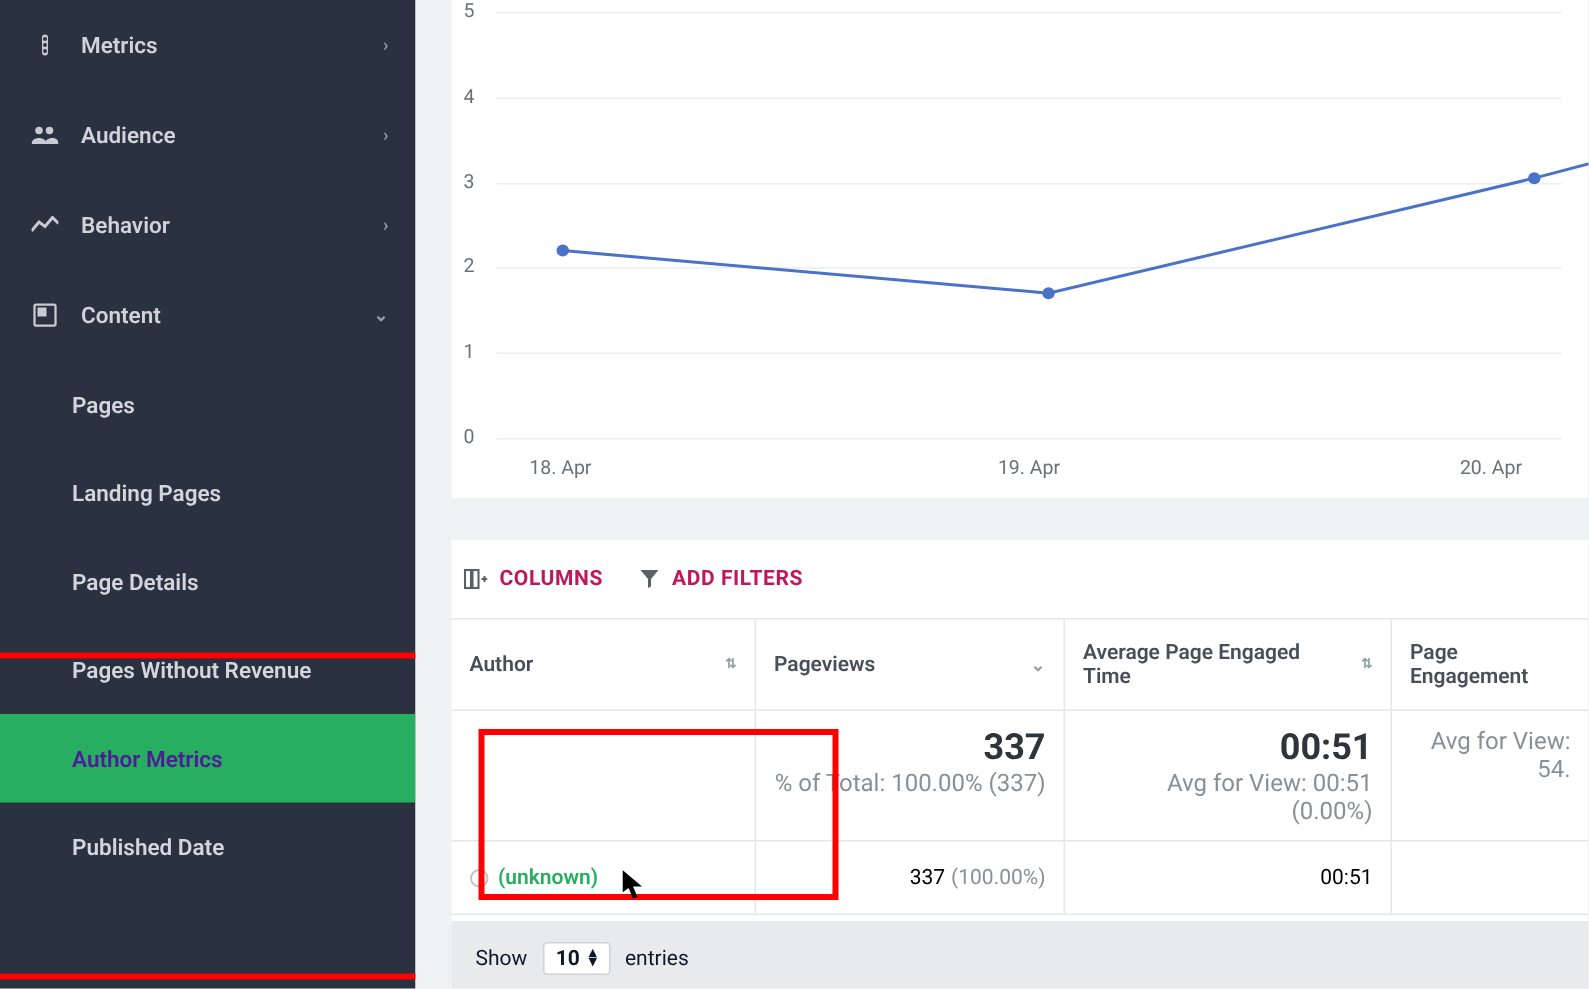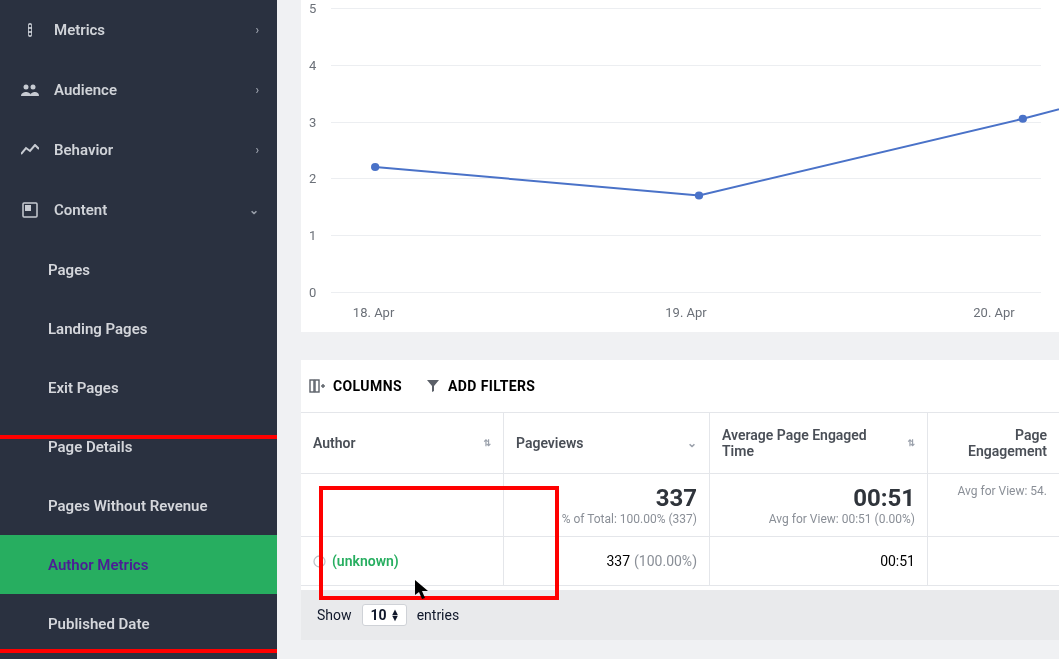--- a/index.html
+++ b/index.html
@@ -24,50 +24,50 @@
   .chart-card { background:#fff; margin:0 0 28px 24px; padding: 8px 18px 10px 4px; height:332px; position:relative; }
   .chart-area { position:relative; width:100%; height:100%; }
   .y-label { position:absolute; left:4px; font-size:13px; color:#6b7078; transform:translateY(-50%); }
   .x-label { position:absolute; bottom:2px; font-size:13px; color:#6b7078; transform:translateX(-50%); }
   .grid-line { position:absolute; left:26px; right:0; border-top:1px solid #eceef1; }
   .plot-svg { position:absolute; left:26px; right:0; top:0; bottom:30px; }
 
   
   .table-card { background:#fff; margin-left:24px; }
   .tbar { display:flex; gap:24px; padding:18px 8px; align-items:center; }
-  .tbar-btn { display:flex; align-items:center; gap:8px; font-size:14px; font-weight:700; color:#000000; letter-spacing:.4px; cursor:pointer; }
+  .tbar-btn { display:flex; align-items:center; gap:8px; font-size:14px; font-weight:700; color:#be185d; letter-spacing:.4px; cursor:pointer; }
 
   .thead { display:flex; border-top:1px solid #e4e6ea; border-bottom:1px solid #e4e6ea; }
   .th { padding:14px 12px; font-size:14px; font-weight:600; color:#4a4f57; display:flex; align-items:center; gap:6px; position:relative; border-left:1px solid #e4e6ea; }
   .th:first-child { border-left:none; }
   .sort-ic { font-size:9px; color:#9aa0ab; line-height:1; }
 
   .summary-row { display:flex; border-bottom:1px solid #e4e6ea; }
   .sc { padding:10px 12px; text-align:right; border-left:1px solid #e4e6ea; }
   .sc:first-child { border-left:none; }
   .sc .big { font-size:24px; font-weight:700; color:#2f343b; }
-  .sc .sub { font-size:12px; color:#8a8f97; }
+  .sc .sub { font-size:16px; color:#8a8f97; }
 
   .data-row { display:flex; border-bottom:1px solid #e4e6ea; }
   .dc { padding:16px 12px; font-size:14px; display:flex; align-items:center; border-left:1px solid #e4e6ea; }
   .dc:first-child { border-left:none; }
   .dc.right { justify-content:flex-end; }
   .link { color:#27ae60; font-weight:600; }
   .muted { color:#8a8f97; margin-left:4px;text-align:right; }
 
   .footer-row { display:flex; align-items:center; padding:14px 16px; font-size:14px; color:#0f172a; gap:10px; background:#e9eaec; margin-top:4px; }
   .sel { display:inline-flex; align-items:center; gap:6px; border:1px solid #cfd2d7; padding:2px 8px; border-radius:3px; background:#fff; font-weight:700; }
 
   .cursor-arrow { position:absolute; width:14px; height:20px; }
 
   
   .c1 { width:202px; }
   .c2 { width:206px; }
   .c3 { width:218px; }
-  .c4 { flex:1;text-align:right; }
+  .c4 { flex:1; }
 
 </style>
 </head>
 <body>
 
 <div class="app">
 
   <div class="sidebar">
 
     <div class="nav-item">
@@ -115,23 +115,20 @@
         </span>
       <span>Content</span>
       <span class="chev">⌄</span>
     </div>
 
     <div class="nav-sub">
         <span>Pages</span>
       </div>
     <div class="nav-sub">
         <span>Landing Pages</span>
-      </div>
-    <div class="nav-sub">
-        <span>Exit Pages</span>
       </div>
     <div class="nav-sub">
         <span>Page Details</span>
       </div>
     <div class="nav-sub">
         <span>Pages Without Revenue</span>
       </div>
     <div class="nav-sub active">
         <span>Author Metrics</span>
       </div>

